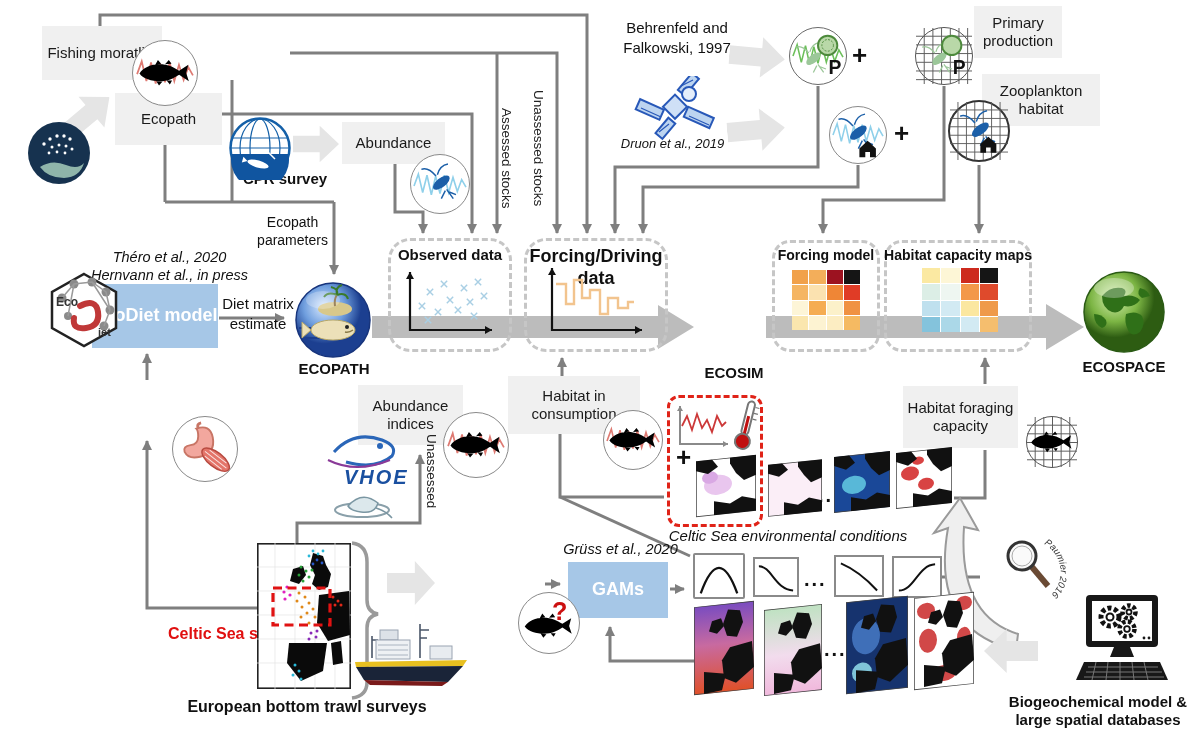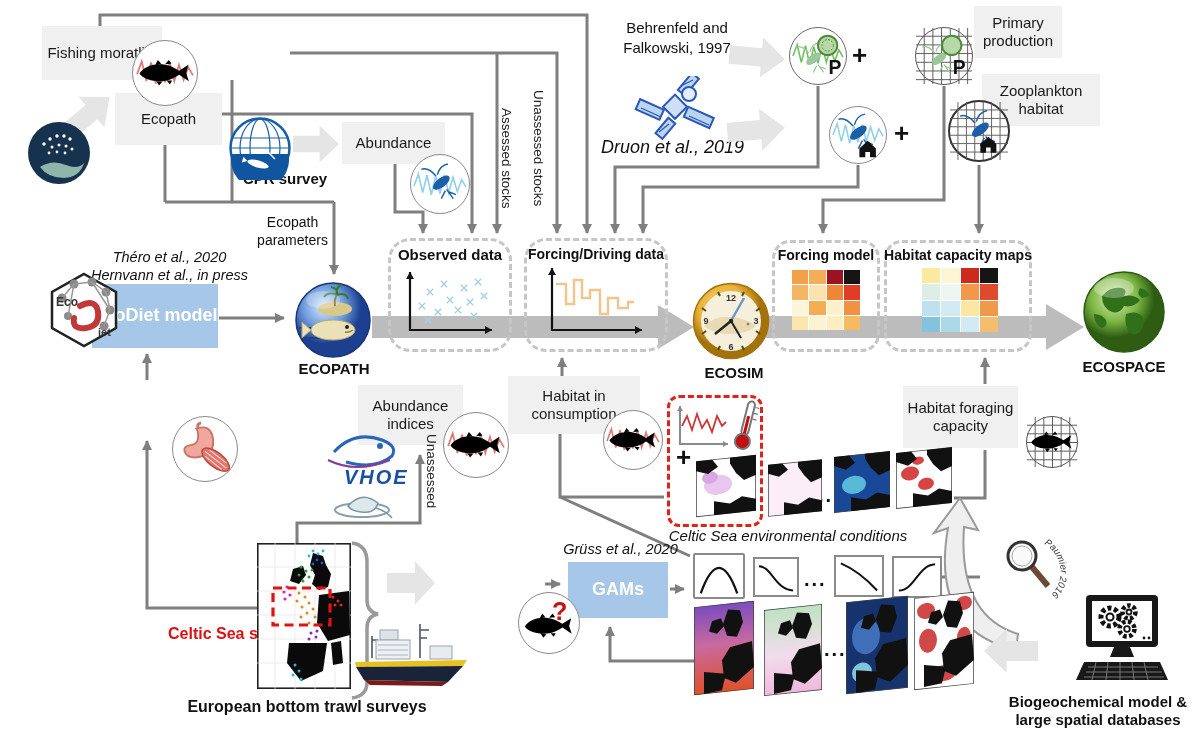--- a/index.html
+++ b/index.html
@@ -116,35 +116,36 @@
 
 <div class="abs z2 gbox" style="left:42px;top:26px;width:120px;height:54px">Fishing moratlity</div>
 <div class="abs z2 gbox" style="left:115px;top:93px;width:107px;height:52px">Ecopath</div>
 <div class="abs z2 bold-label" style="left:220px;top:170px;width:130px">CPR survey</div>
 <div class="abs z2 gbox" style="left:342px;top:122px;width:103px;height:42px">Abundance</div>
 <div class="abs z2" style="left:240px;top:214px;width:105px;text-align:center;font-size:14px;line-height:1.25">Ecopath parameters</div>
 <div class="abs z2 vtext" style="left:499px;top:108px;height:120px">Assessed stocks</div>
 <div class="abs z2 vtext" style="left:531px;top:90px;height:145px">Unassessed stocks</div>
 
 <div class="abs z2" style="left:592px;top:18px;width:170px;text-align:center;font-size:15px;line-height:1.3">Behrenfeld and Falkowski, 1997</div>
-<div class="abs z2 italic-label" style="left:590px;top:136px;width:165px;font-size:18px">Druon et al., 2019</div>
+<div class="abs z2 italic-label" style="left:590px;top:136px;width:165px;font-size:13px">Druon et al., 2019</div>
 <div class="abs z2 gbox" style="left:974px;top:6px;width:88px;height:52px">Primary production</div>
 <div class="abs z2 gbox" style="left:982px;top:74px;width:118px;height:52px">Zooplankton habitat</div>
 <div class="abs z3 dots" style="left:852px;top:40px;font-size:26px">+</div>
 <div class="abs z3 dots" style="left:894px;top:118px;font-size:26px">+</div>
 
 <div class="abs z2 italic-label" style="left:62px;top:248px;width:215px">Théro et al., 2020</div>
 <div class="abs z2 italic-label" style="left:62px;top:266px;width:215px">Hernvann et al., in press</div>
 <div class="abs z2 bluebox" style="left:92px;top:284px;width:126px;height:64px">EcoDiet model</div>
+<div class="abs z2" style="left:202px;top:294px;width:112px;text-align:center;font-size:15px;line-height:1.3">Diet matrix estimate</div>
 <div class="abs z2 bold-label" style="left:294px;top:360px;width:80px">ECOPATH</div>
 
 <div class="abs z2 dashbox" style="left:388px;top:238px;width:124px;height:114px"></div>
 <div class="abs z2 bold-label" style="left:388px;top:246px;width:124px">Observed data</div>
 <div class="abs z2 dashbox" style="left:524px;top:238px;width:144px;height:114px"></div>
-<div class="abs z2 bold-label" style="left:524px;top:246px;width:144px;font-size:14px">Forcing/Driving data</div>
+<div class="abs z2 bold-label" style="left:524px;top:246px;width:144px;font-size:18px">Forcing/Driving data</div>
 <div class="abs z2 bold-label" style="left:698px;top:364px;width:72px">ECOSIM</div>
 
 <div class="abs z2 dashbox" style="left:772px;top:240px;width:108px;height:112px;border-radius:18px"></div>
 <div class="abs z2 bold-label" style="left:772px;top:247px;width:108px;font-size:14px">Forcing model</div>
 <div class="abs z3 hm" style="left:792px;top:270px;width:68px;height:60px">
       <div style="background: rgb(241, 161, 74);"></div>
       <div style="background: rgb(243, 174, 90);"></div>
       <div style="background: rgb(156, 18, 32);"></div>
       <div style="background: rgb(21, 21, 21);"></div>
       <div style="background: rgb(245, 181, 98);"></div>
@@ -329,39 +330,20 @@
     <path d="M40,24 q-1,-7 2,-11" stroke="#7a5a28" stroke-width="2" fill="none"></path>
     <path d="M42,13 q-9,-4 -13,2 M42,13 q9,-3 11,4 M42,13 q-2,-8 5,-10 M42,13 q2,-6 -6,-8" stroke="#3a7a2a" stroke-width="2" fill="none"></path>
     <path d="M4,46 H72 M8,56 H68 M16,64 H60" stroke="#1c3f90" stroke-width="2"></path>
     <path d="M16,48 l-9,-8 v16 z" fill="#ece0b8" stroke="#b8a868"></path>
     <ellipse cx="38" cy="48" rx="22" ry="10" fill="#ece0b8" stroke="#b8a868"></ellipse>
     <circle cx="52" cy="45" r="2" fill="#222"></circle>
     <path d="M58,48 q-4,3 -8,2" stroke="#8a7a48" stroke-width="1.5" fill="none"></path>
     <ellipse cx="28" cy="18" rx="17" ry="9" fill="#fff" opacity="0.25"></ellipse>
   </svg>
 </div>
-<div class="abs z3" style="left:692px;top:282px;width:78px;height:78px">
-  <svg viewBox="0 0 78 78" width="100%" height="100%">
-    <circle cx="39" cy="39" r="37.5" fill="url(#goldg)" stroke="#a3720a" stroke-width="1.5"></circle>
-    <circle cx="39" cy="39" r="30" fill="#f6efdc"></circle>
-    <path d="M12,44 Q24,33 40,35 Q56,37 64,44 Q54,52 40,52 Q24,53 12,44 Z" fill="#e6d6ae" opacity="0.85"></path>
-    <circle cx="56" cy="42" r="1.5" fill="#9a8858"></circle>
-    <g fill="#333" font-size="9" font-weight="bold" text-anchor="middle">
-      <text x="39" y="19">12</text>
-      <text x="64" y="42">3</text>
-      <text x="39" y="68">6</text>
-      <text x="14" y="42">9</text>
-    </g>
-    <path d="M10,26 l4,3 M26,10 l2,4 M52,10 l-2,4 M68,26 l-4,3 M10,52 l4,-3 M26,68 l2,-4 M52,68 l-2,-4 M68,52 l-4,-3" stroke="#5a4a18" stroke-width="2"></path>
-    <line x1="39" y1="39" x2="52" y2="16" stroke="#6a9ac8" stroke-width="2.5"></line>
-    <line x1="39" y1="39" x2="23" y2="52" stroke="#222" stroke-width="2.5"></line>
-    <line x1="39" y1="39" x2="49" y2="56" stroke="#222" stroke-width="2"></line>
-    <circle cx="39" cy="39" r="2.2" fill="#222"></circle>
-  </svg>
-</div>
 <div class="abs z3" style="left:1082px;top:270px;width:84px;height:84px">
   <svg viewBox="0 0 84 84" width="100%" height="100%">
     <circle cx="42" cy="42" r="40" fill="url(#spaceg)" stroke="#2a5a14" stroke-width="1.5"></circle>
     <g fill="#2f7018">
       <path d="M20,26 q8,-10 20,-8 q6,2 2,8 q10,-2 16,4 q-6,8 -16,6 q-4,8 -12,6 q-10,-4 -10,-16z"></path>
       <path d="M44,44 q10,-4 16,2 q4,8 -2,16 q-8,6 -12,-2 q-4,-8 -2,-16z"></path>
       <path d="M12,44 q8,0 12,6 q2,6 -4,8 q-8,-4 -8,-14z"></path>
       <path d="M58,18 q8,2 10,8 l-8,2 q-6,-4 -2,-10z"></path>
     </g>
     <ellipse cx="32" cy="18" rx="20" ry="10" fill="#fff" opacity="0.3"></ellipse>

